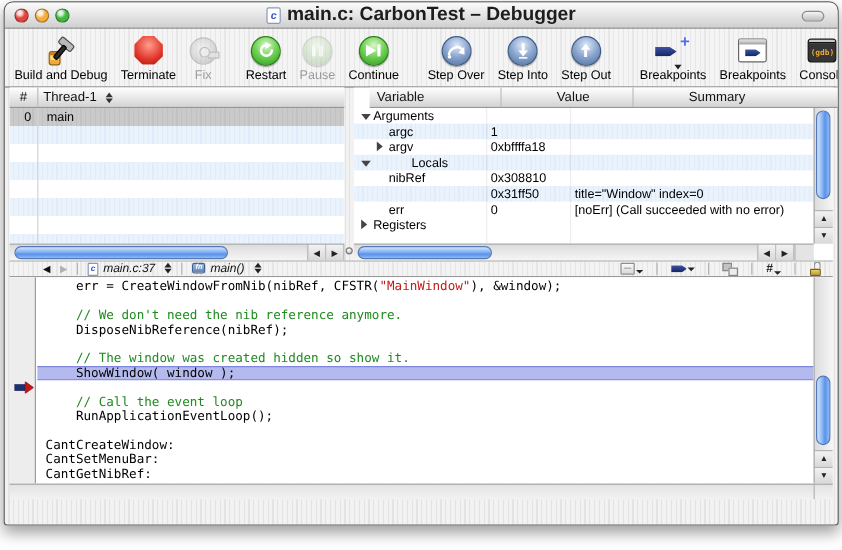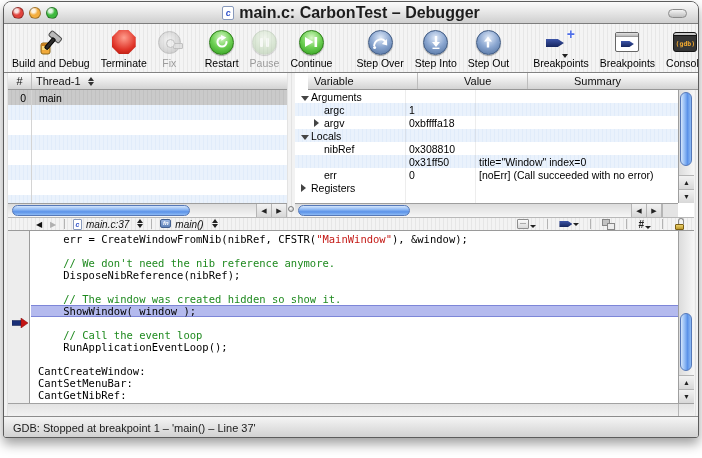--- a/index.html
+++ b/index.html
@@ -415,21 +415,21 @@
         </div>
         <div class="v-row">
           <div class="vcell vname" style="padding-left: 19px;">
             <span class="tri closed"><i></i></span>
             <span>argv</span>
           </div>
           <div class="vcell vval">0xbffffa18</div>
           <div class="vcell vsum"></div>
         </div>
         <div class="v-row stripe">
-          <div class="vcell vname" style="padding-left: 6px;">
+          <div class="vcell vname" style="padding-left: 6px; gap: 32px;">
             <span class="tri open"><i></i></span>
             <span>Locals</span>
           </div>
           <div class="vcell vval"></div>
           <div class="vcell vsum"></div>
         </div>
         <div class="v-row">
           <div class="vcell vname" style="padding-left: 19px;">
             <span class="tri"></span>
             <span>nibRef</span>
@@ -562,16 +562,13 @@
         <div class="sb-thumb-v" style="top:82px;height:58px;"></div>
       </div>
       <span class="sb-btn-v">▲</span>
       <span class="sb-btn-v">▼</span>
     </div>
   </div>
   <div class="editor-hstrip">
     <span class="corner"></span>
   </div>
 
-  <div class="statusbar">
-    <span>GDB: Stopped at breakpoint 1 – 'main() – Line 37'</span>
-  </div>
 </div>
 
 </body></html>

